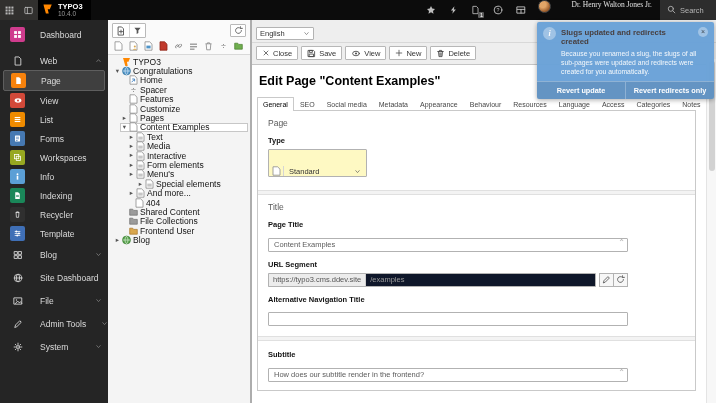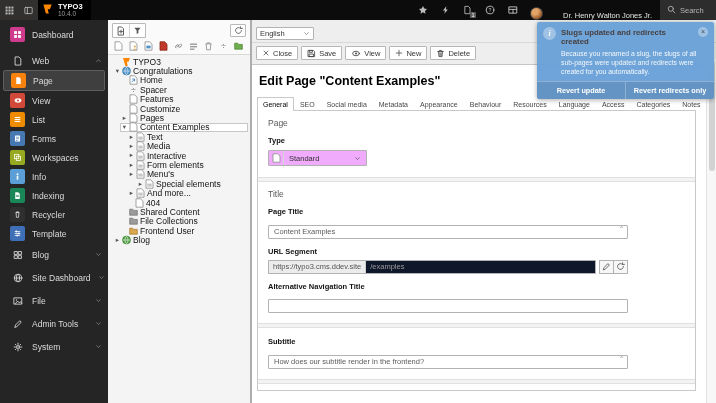--- a/index.html
+++ b/index.html
@@ -12,32 +12,32 @@
   .tb-toggle{width:19px;display:flex;align-items:center;justify-content:center;color:#b9b9b9;cursor:pointer;}
   .brand{display:flex;align-items:center;gap:4px;background:#000;padding:0 8px 0 4px;cursor:pointer;}
   .brand-txt{line-height:1;}
   .brand-name{font-size:7.5px;font-weight:bold;color:#fff;}
   .brand-ver{font-size:6.5px;color:#9a9a9a;margin-top:1px;}
   .tb-spacer{flex:1;}
   .tb-icons{display:flex;align-items:center;gap:13px;margin-right:12px;color:#bdbdbd;}
   .tb-ic{position:relative;display:flex;align-items:center;justify-content:center;cursor:pointer;}
   .tb-badge{position:absolute;right:-4px;bottom:-3px;background:#5c5c5c;color:#fff;font-size:5.5px;
     padding:0 1.5px;border-radius:1px;line-height:6px;}
-  .tb-user{display:flex;align-items:flex-end;gap:20px;font-size:7.5px;color:#e2e2e2;margin-right:8px;cursor:pointer;white-space:nowrap;}
+  .tb-user{display:flex;align-items:flex-start;gap:20px;font-size:7.5px;color:#e2e2e2;margin-right:8px;cursor:pointer;white-space:nowrap;font-family:Liberation Serif, serif;}
   .avatar{width:13px;height:13px;border-radius:50%;flex-shrink:0;
     background:radial-gradient(circle at 35% 32%,#e2a567 0 30%,#9c5d2c 70%,#5d3314);border:1px solid #444;}
   .tb-search{width:56px;background:#2d2d2d;display:flex;align-items:center;gap:4px;padding:0 7px;
     color:#b5b5b5;font-size:7.5px;cursor:text;}
 
   
   .shell{display:flex;height:383px;}
 
   
   .modulemenu{width:108px;background:#252525;flex-shrink:0;padding-top:5px;overflow:hidden;}
-  .mm-item{height:19px;display:flex;align-items:center;gap:7px;padding:0 6px 0 10px;
+  .mm-item{height:19px;display:flex;align-items:center;gap:15px;padding:0 6px 0 10px;
     color:#dcdcdc;font-size:8.5px;cursor:pointer;white-space:nowrap;}
   .mm-item .mi{width:15px;height:15px;border-radius:2px;display:flex;align-items:center;
     justify-content:center;flex-shrink:0;}
   .mm-item .mo{width:15px;height:15px;display:flex;align-items:center;justify-content:center;
     flex-shrink:0;color:#cfcfcf;}
   .mm-item.active{background:#3f3f3f;border:1px solid #5e5e5e;border-radius:2px;margin:0 3px;
     padding-left:7px;height:21px;}
   .mm-item .chev{margin-left:auto;color:#909090;display:flex;align-items:center;}
   .mm-gap{height:7px;}
   .mm-sec{height:23px;}
@@ -82,21 +82,21 @@
   .formwrap{border:1px solid #c9c9c9;border-top:none;height:280px;overflow:hidden;background:#fff;}
   .fsec{padding:7px 10px 10px;}
   .fsec-gap{height:5px;background:#f3f3f3;border-top:1px solid #e0e0e0;border-bottom:1px solid #e0e0e0;}
   .legend{font-size:8.5px;color:#5a5a5a;margin-bottom:2px;}
   .flabel{font-size:7.5px;font-weight:bold;color:#111;margin:8px 0 4px;}
   .flabel:first-child{margin-top:2px;}
   .fholder{position:relative;max-width:360px;}
   input.fc{width:100%;height:14px;border:1px solid #b2b2b2;font-size:7.5px;color:#5c5c5c;
     padding:0 14px 0 5px;border-radius:1px;background:#fff;font-family:"Liberation Sans",sans-serif;}
   .clear-x{position:absolute;right:4px;top:3px;color:#b5b5b5;font-size:8px;line-height:8px;cursor:pointer;}
-  .typegrp{display:inline-flex;border:1px solid #b2b2b2;height:16px;background:#f0abfc;border-radius:1px;}
+  .typegrp{display:inline-flex;border:1px solid #b2b2b2;height:28px;background:#fef9c3;border-radius:1px;align-items:flex-end;}
   .typegrp .tg-icon{width:15px;display:flex;align-items:center;justify-content:center;border-right:1px solid #d5d5d5;}
   .typegrp .tg-sel{display:flex;align-items:center;gap:14px;font-size:7.5px;color:#333;padding:0 5px;cursor:pointer;width:82px;}
   .typegrp .chev{margin-left:auto;color:#555;display:flex;}
   .urlgrp{display:flex;max-width:360px;align-items:stretch;}
   .url-input{flex:1;display:flex;border:1px solid #b2b2b2;height:14px;background:#0f172a;border-radius:1px;overflow:hidden;}
   .url-prefix{background:#ececec;border-right:1px solid #cfcfcf;color:#555;font-size:7.5px;
     display:flex;align-items:center;padding:0 4px;white-space:nowrap;}
   .url-val{color:#9a9a9a;font-size:7.5px;display:flex;align-items:center;padding:0 4px;flex:1;}
   .url-btns{display:flex;margin-left:3px;}
   .ubtn{width:15px;height:14px;border:1px solid #b2b2b2;background:#f7f7f7;display:flex;

